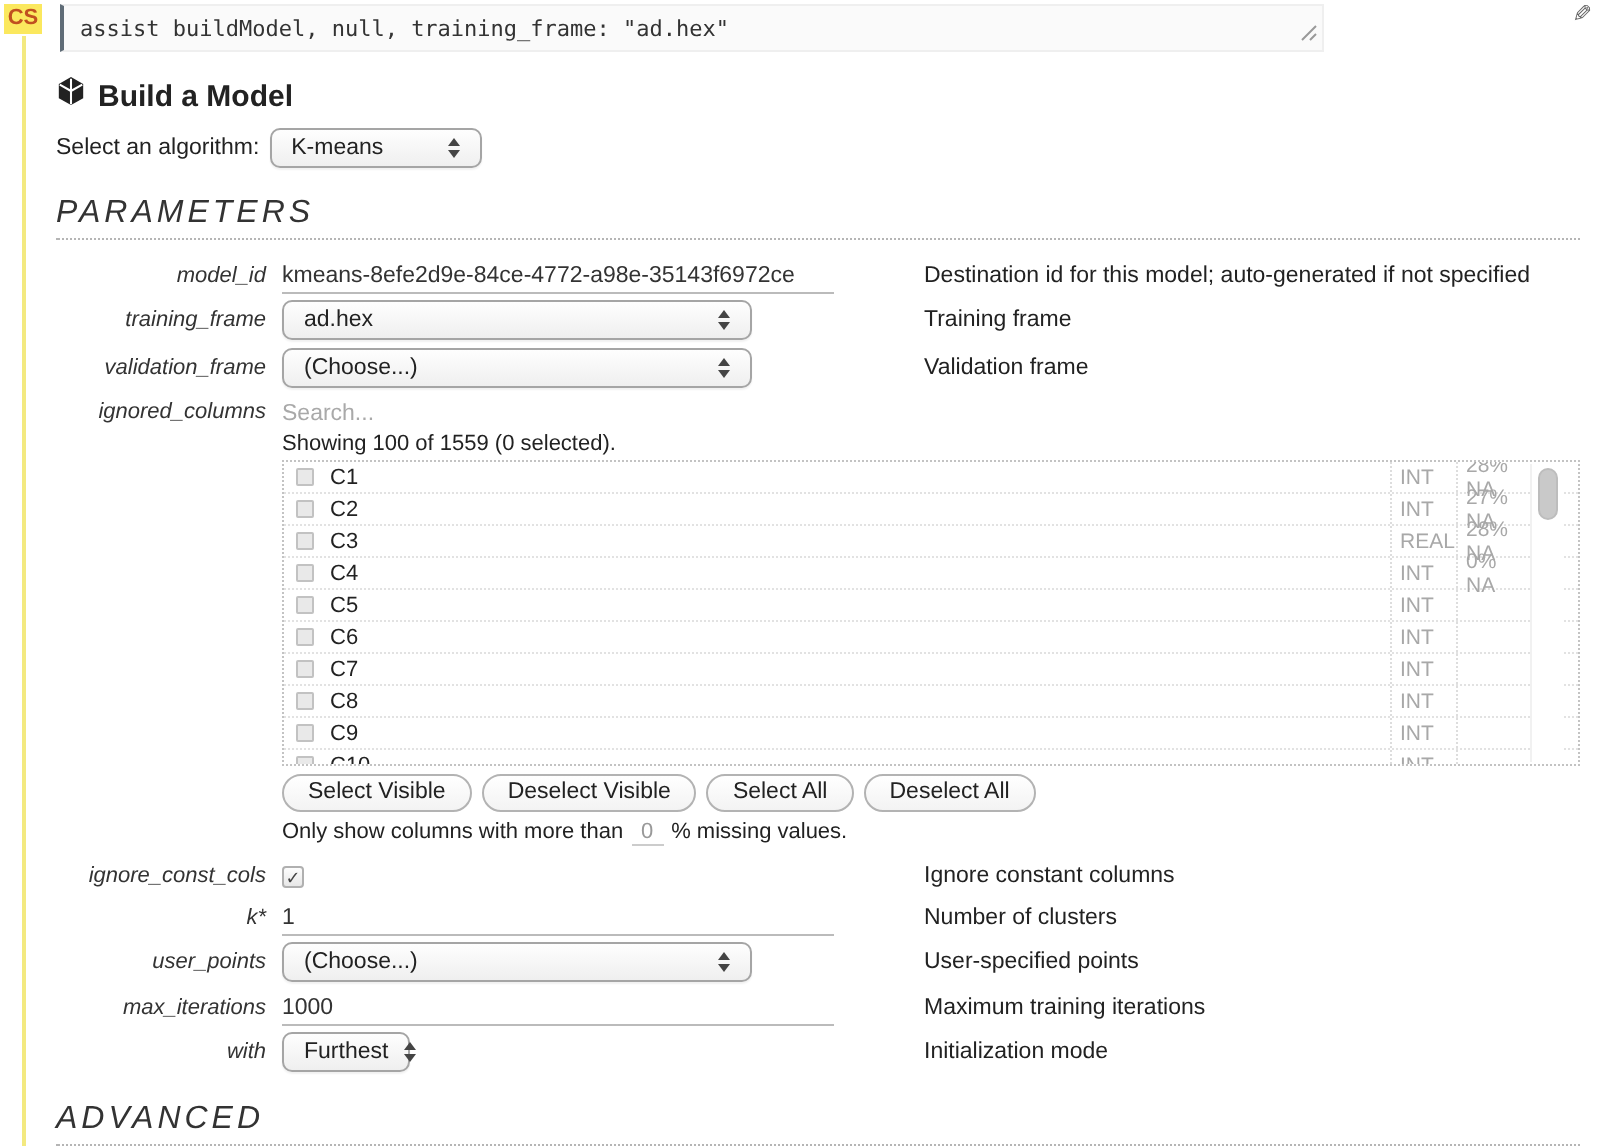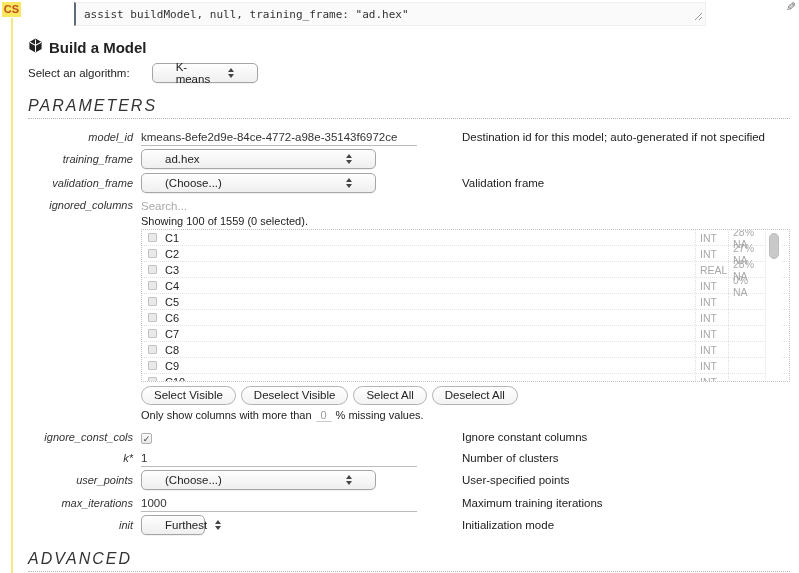--- a/index.html
+++ b/index.html
@@ -12,29 +12,29 @@
   .prompt-badge {
     position:absolute; left:2px; top:2px; width:19px; height:15px;
     background:#fbe85e; color:#c05020; font-size:11px; font-weight:bold;
     text-align:center; line-height:15px;
   }
   .cell-line { position:absolute; left:11px; top:18px; bottom:0; width:2px; background:#f3e97f; }
   .code-cell {
     position:absolute; left:30px; top:2px; width:632px; height:24px;
     background:#fafafa; border:1px solid #efefef; border-left:2px solid #5f6c77;
     font-family:"DejaVu Sans Mono","Liberation Mono",monospace; font-size:11px; color:#333;
-    padding:5px 8px 0 8px; white-space:nowrap; overflow:hidden;margin-left:44px;
+    padding:5px 8px 0 8px; white-space:nowrap; overflow:hidden;
   }
   .resize-handle { position:absolute; right:2px; bottom:1px; }
   .pencil-icon { position:absolute; right:3px; top:0; font-size:12px; color:#666; transform:scaleX(-1); }
   
   .content { position:absolute; left:28px; top:0; width:762px; padding-top:38px; }
   .model-header { display:flex; align-items:center; gap:6px; margin-bottom:6px; }
   .model-title { font-size:15px; font-weight:bold; color:#222; }
-  .algo-row { display:flex; align-items:center; gap:22px; margin-bottom:10px; font-size:11.5px; }
+  .algo-row { display:flex; align-items:center; gap:5px; margin-bottom:10px; font-size:11.5px; }
   .section-header {
     font-size:16px; font-style:italic; letter-spacing:2px; color:#333;
     border-bottom:1px dotted #b5b5b5; padding-bottom:3px; margin:14px 0 8px 0;
   }
   
   .frow { display:flex; align-items:center; min-height:16px; margin-bottom:2px; }
   .flabel { width:105px; flex:none; text-align:right; font-size:11px; font-style:italic; color:#333; margin-right:8px; }
   .fvalue { width:313px; flex:none; margin-right:8px; }
   .fdesc  { flex:1; font-size:11.5px; color:#222; white-space:nowrap; overflow:hidden; }
   .txt-input {
@@ -42,21 +42,21 @@
     font-family:"Liberation Sans",sans-serif; font-size:11.5px; color:#333; padding:1px 0 2px 0; outline:none;
   }
   .search-input {
     width:276px; border:none; background:transparent; outline:none;
     font-family:"Liberation Sans",sans-serif; font-size:11.5px; color:#333; padding:2px 0;
   }
   .search-input::placeholder { color:#a9a9a9; opacity:1; }
   
   .sel {
     display:inline-flex; align-items:center; justify-content:space-between;
-    height:20px; padding:0 23px; border:1px solid #a5a5a5; border-radius:5px;
+    height:20px; padding:0 10px; border:1px solid #a5a5a5; border-radius:5px;
     background:linear-gradient(#fefefe,#efefef); font-size:11.5px; color:#222;
     box-shadow:0 1px 1px rgba(0,0,0,.06); cursor:default;
   }
   .sel-arrows { display:flex; flex-direction:column; gap:2px; margin-left:8px; }
   .tri-up { width:0; height:0; border-left:3px solid transparent; border-right:3px solid transparent; border-bottom:4px solid #444; }
   .tri-dn { width:0; height:0; border-left:3px solid transparent; border-right:3px solid transparent; border-top:4px solid #444; }
   .w-algo { width:106px; } .w-frame { width:235px; } .w-init { width:64px; }
   
   .cb {
     display:inline-block; width:11px; height:11px; border:1px solid #b0b0b0; border-radius:2px;
@@ -140,20 +140,21 @@
       <span class="flabel">training_frame</span>
       <span class="fvalue">
         <div class="sel w-frame">
           <span>ad.hex</span>
           <span class="sel-arrows">
               <span class="tri-up"></span>
               <span class="tri-dn"></span>
             </span>
         </div>
       </span>
+      <span class="fdesc">Training frame</span>
     </div>
 
     <div class="frow" style="min-height:22px;">
       <span class="flabel">validation_frame</span>
       <span class="fvalue">
         <div class="sel w-frame">
           <span>(Choose...)</span>
           <span class="sel-arrows">
               <span class="tri-up"></span>
               <span class="tri-dn"></span>
@@ -288,21 +289,21 @@
       <span class="fdesc">User-specified points</span>
     </div>
 
     <div class="frow">
       <span class="flabel">max_iterations</span>
       <span class="fvalue"><input class="txt-input" value="1000" style=""></span>
       <span class="fdesc">Maximum training iterations</span>
     </div>
 
     <div class="frow" style="min-height:22px;">
-      <span class="flabel">init</span>
+      <span class="flabel">with</span>
       <span class="fvalue">
         <div class="sel w-init">
           <span>Furthest</span>
           <span class="sel-arrows">
               <span class="tri-up"></span>
               <span class="tri-dn"></span>
             </span>
         </div>
       </span>
       <span class="fdesc">Initialization mode</span>

